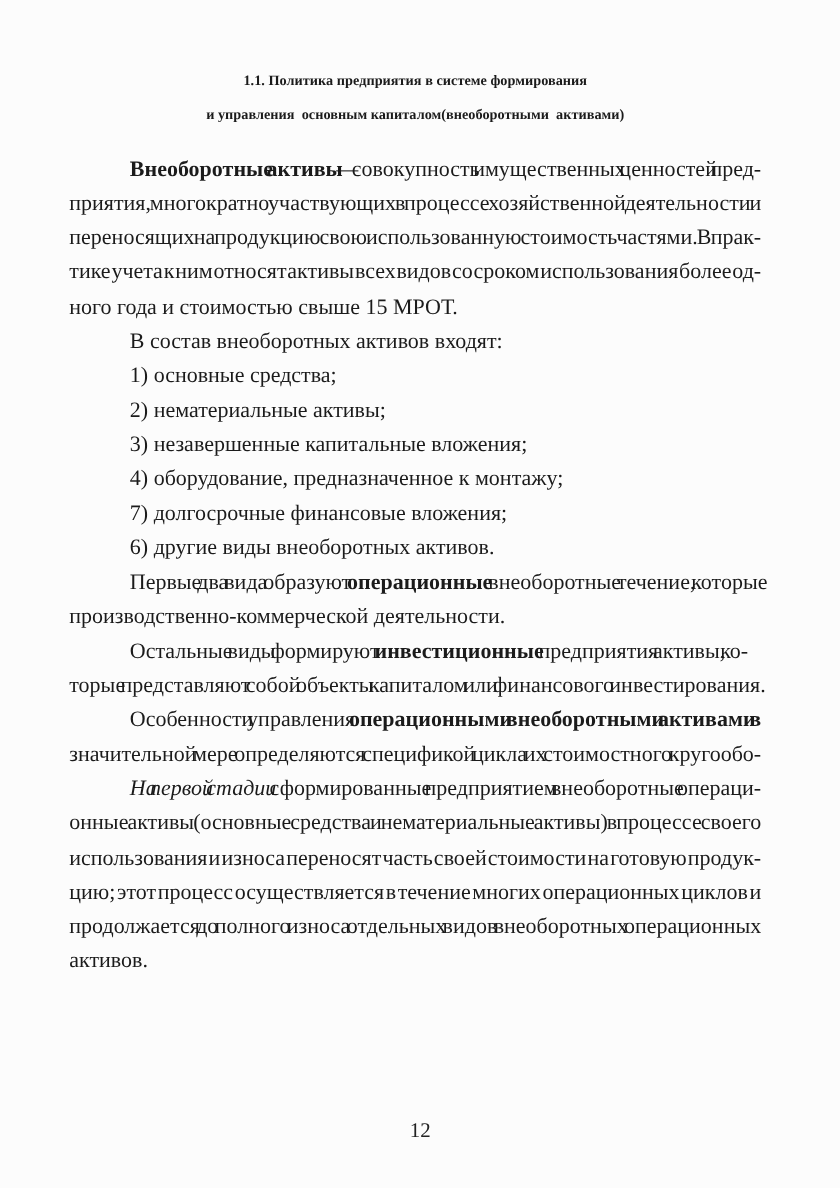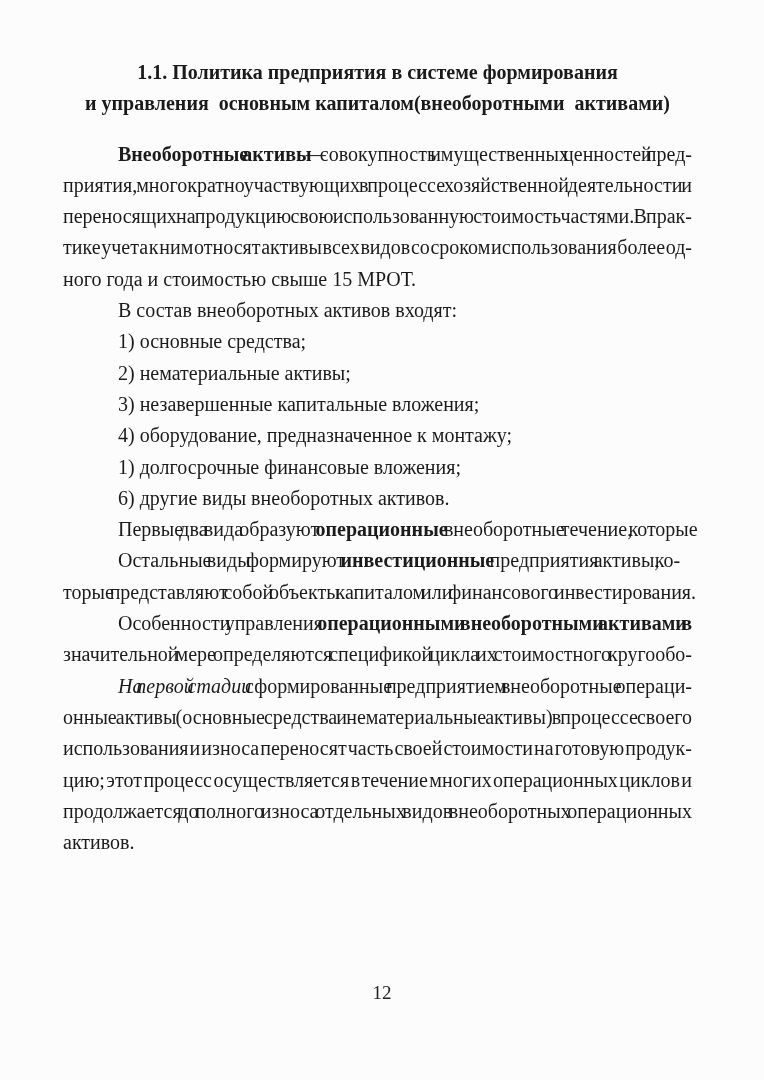--- a/index.html
+++ b/index.html
@@ -17,21 +17,21 @@
     overflow: hidden;
   }
   .content {
     position: absolute;
     left: 63px;
     top: 57px;
     width: 629px;
   }
   .title {
     font-weight: 700;
-    font-size: 20px;
+    font-size: 13px;
     line-height: 31.3px;
     text-align: center;
   }
   .tline {
     white-space: pre;
   }
   .body {
     margin-top: 19px;
     font-size: 20px;
     line-height: 31.3px;
@@ -42,21 +42,21 @@
   }
   .line.ind {
     padding-left: 55px;
   }
   .b { font-weight: 700; }
   .i { font-style: italic; }
   .footer {
     position: absolute;
     left: 0;
     right: 0;
-    top: 980px;
+    top: 1016px;
     text-align: center;
     font-size: 19px;
     line-height: 26px;
     color: #222222;
   }
 </style>
 </head>
 <body>
 
 <div class="page">
@@ -82,27 +82,28 @@
         <div class="para">
           <div class="line ind"><span class="ln"><span>2) нематериальные активы;</span></span></div>
         </div>
         <div class="para">
           <div class="line ind"><span class="ln"><span>3) незавершенные капитальные вложения;</span></span></div>
         </div>
         <div class="para">
           <div class="line ind"><span class="ln"><span>4) оборудование, предназначенное к монтажу;</span></span></div>
         </div>
         <div class="para">
-          <div class="line ind"><span class="ln"><span>1) долгосрочные финансовые вложения;</span></span></div>
+          <div class="line ind"><span class="ln"><span>7) долгосрочные финансовые вложения;</span></span></div>
         </div>
         <div class="para">
           <div class="line ind"><span class="ln"><span>6) другие виды внеоборотных активов.</span></span></div>
         </div>
         <div class="para">
           <div class="line j ind" style="word-spacing: -8.73661px;"><span class="ln"><span>Первые два вида образуют </span><span class="b">операционные</span><span> внеоборотные течение, которые</span></span></div>
+          <div class="line"><span class="ln"><span>производственно-коммерческой деятельности.</span></span></div>
         </div>
         <div class="para">
           <div class="line j ind" style="word-spacing: -9.65104px;"><span class="ln"><span>Остальные виды формируют </span><span class="b">инвестиционные</span><span> предприятия активы, ко-</span></span></div>
           <div class="line j" style="word-spacing: -9.15402px;"><span class="ln"><span>торые представляют собой объекты капиталом или финансового инвестирования.</span></span></div>
         </div>
         <div class="para">
           <div class="line j ind" style="word-spacing: -10.6937px;"><span class="ln"><span>Особенности управления </span><span class="b">операционными внеоборотными активами в</span></span></div>
           <div class="line j" style="word-spacing: -8.01562px;"><span class="ln"><span>значительной мере определяются спецификой цикла их стоимостного кругообо-</span></span></div>
         </div>
         <div class="para">

